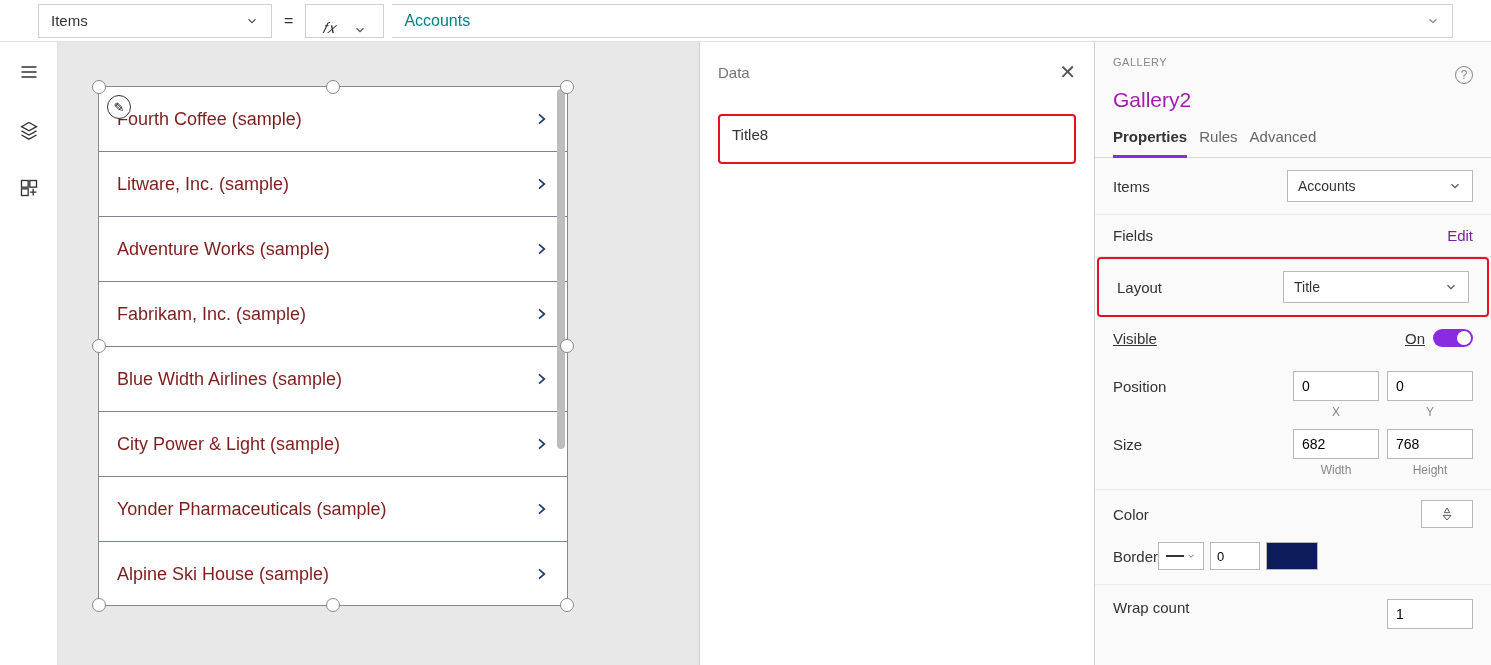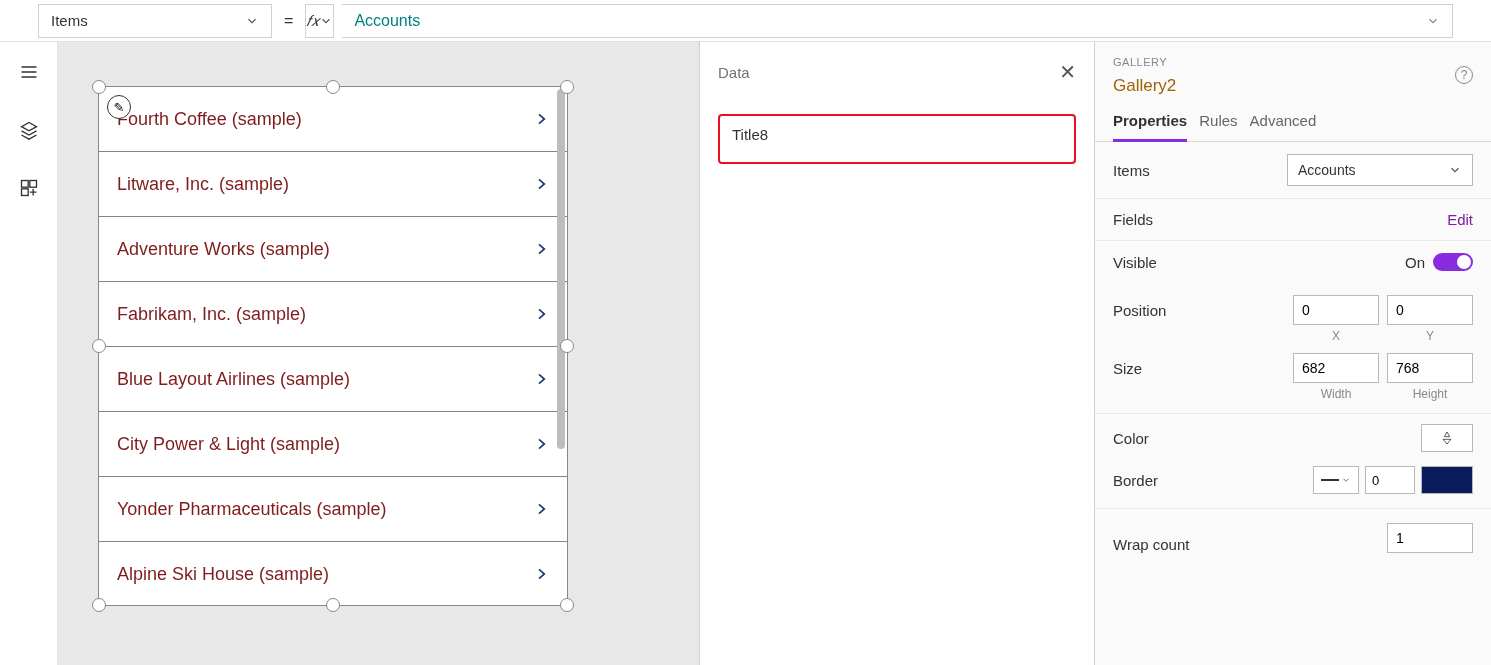--- a/index.html
+++ b/index.html
@@ -2,21 +2,21 @@
 <html><head>
 <meta charset="utf-8">
 <style>
 * { box-sizing: border-box; margin: 0; padding: 0; font-family: "Segoe UI", Arial, sans-serif; }
 body { width: 1491px; height: 665px; background: #fff; overflow: hidden; }
 
 
 .formula-bar { display: flex; align-items: center; height: 42px; padding: 4px 38px; gap: 8px; border-bottom: 1px solid #e1e1e1; }
 .prop-select { width: 234px; height: 34px; border: 1px solid #d0d0d0; display: flex; align-items: center; justify-content: space-between; padding: 0 12px; font-size: 15px; color: #333; cursor: pointer; }
 .eq { font-size: 16px; color: #333; padding: 0 4px; }
-.fx { display: flex; align-items: center; border: 1px solid #d0d0d0; height: 34px; padding: 0 0; font-style: italic; font-size: 15px; color: #333; cursor: pointer; gap: 0;}
+.fx { display: flex; align-items: flex-end; border: 1px solid #d0d0d0; height: 34px; padding: 0 16px; font-style: italic; font-size: 15px; color: #333; cursor: pointer; gap: 18px;}
 .formula-input { flex: 1; height: 34px; border: 1px solid #d0d0d0; border-left: none; padding: 0 12px; font-size: 16px; color: #008080; display: flex; align-items: center; justify-content: space-between; }
 
 
 .main { display: flex; height: calc(100% - 42px); }
 .rail { width: 58px; border-right: 1px solid #e1e1e1; display: flex; flex-direction: column; align-items: center; padding-top: 20px; gap: 38px; }
 .rail-icon { width: 20px; height: 20px; cursor: pointer; color: #555; }
 
 .canvas-area { flex: 1; background: #e8e8e8; position: relative; }
 
 
@@ -41,21 +41,21 @@
 .dp-head h3 { font-weight: 400; font-size: 15px; color: #737373; }
 .close-x { font-size: 20px; color: #555; cursor: pointer; }
 .field-card { border: 2px solid #e81123; border-radius: 4px; padding: 10px 12px 14px 12px; }
 .field-label { font-size: 15px; color: #333; margin-bottom: 5px; }
 .field-select { width: 100%; height: 40px; border: 1px solid #b8b8b8; display: flex; align-items: center; justify-content: space-between; padding: 0 12px; font-size: 16px; color: #333; cursor: pointer; }
 
 
 .props-panel { width: 396px; background: #fafafa; }
 .pp-top { padding: 14px 18px 0 18px; position: relative; }
 .pp-type { font-size: 11px; color: #888; letter-spacing: 0.5px; text-transform: uppercase; }
-.pp-name { font-size: 17px; color: #a16207; margin-top: 8px; }
+.pp-name { font-size: 21px; color: #a21caf; margin-top: 20px; }
 .help-q { position: absolute; right: 18px; top: 24px; width: 18px; height: 18px; border: 1px solid #888; border-radius: 50%; display: flex; align-items: center; justify-content: center; font-size: 12px; color: #888; cursor: pointer; }
 .tabs { display: flex; gap: 12px; padding: 16px 18px 0 18px; font-size: 15px; border-bottom: 1px solid #d8d8d8; }
 .tab { padding-bottom: 10px; color: #666; cursor: pointer; }
 .tab.active { color: #333; font-weight: 600; border-bottom: 3px solid #8a2be2; margin-bottom: -1px; }
 
 .prop-rows { }
 .prop-row { display: flex; align-items: center; justify-content: space-between; padding: 12px 18px; border-bottom: 1px solid #eaeaea; font-size: 15px; color: #333; }
 .prop-row.highlight { border: 2px solid #e81123; border-radius: 4px; margin: 0 2px; }
 .sel-box { width: 186px; height: 32px; border: 1px solid #b8b8b8; background: #fff; display: flex; align-items: center; justify-content: space-between; padding: 0 10px; font-size: 14px; cursor: pointer; }
 .link-edit { color: #7b1fa2; font-size: 15px; cursor: pointer; }
@@ -63,27 +63,27 @@
 .toggle-track { width: 40px; height: 18px; border-radius: 9px; background: #8a2be2; position: relative; cursor: pointer; }
 .toggle-knob { position: absolute; right: 2px; top: 2px; width: 14px; height: 14px; border-radius: 50%; background: #fff; }
 
 .pos-group { display: flex; gap: 8px; }
 .num-in { width: 86px; height: 30px; border: 1px solid #b8b8b8; background: #fff; padding: 0 8px; font-size: 14px; }
 .sub-labels { display: flex; gap: 8px; padding: 0 18px 10px 18px; justify-content: flex-end; }
 .sub-labels span { width: 86px; text-align: center; font-size: 12px; color: #888; }
 
 .color-row { display: flex; align-items: center; justify-content: space-between; padding: 10px 18px; font-size: 15px; color: #333; gap: 24px; }
 .color-swatch { width: 52px; height: 28px; border: 1px solid #b8b8b8; background: #fff; display:flex; align-items:center; justify-content:center; cursor:pointer; }
-.border-row { display: flex; align-items: center; justify-content: space-between; padding: 4px 18px 14px 18px; font-size: 15px; color: #333; border-bottom: 1px solid #eaeaea; }
+.border-row { display: flex; align-items: center; justify-content: flex-start; padding: 4px 18px 14px 18px; font-size: 15px; color: #333; border-bottom: 1px solid #eaeaea; }
 .border-ctrls { display: flex; gap: 6px; align-items:center; }
 .border-style { width: 46px; height: 28px; border: 1px solid #b8b8b8; background:#fff; display:flex; align-items:center; justify-content:center; gap:2px; cursor:pointer; font-size:12px;}
 .border-num { width: 50px; height: 28px; border: 1px solid #b8b8b8; background:#fff; padding:0 6px; font-size:13px; }
 .border-color { width: 52px; height: 28px; border: 1px solid #b8b8b8; background: #0b1b5c; cursor:pointer; }
 
-.wrap-row { display: flex; align-items: flex-end; justify-content: space-between; padding: 14px 18px; font-size: 15px; color: #333; }
+.wrap-row { display: flex; align-items: flex-start; justify-content: space-between; padding: 14px 18px; font-size: 15px; color: #333; }
 
 svg { display: block; }
 .chev svg { width: 14px; height: 14px; }
 </style>
 </head>
 <body>
 
 <div class="formula-bar">
   <div class="prop-select">
     <span>Items</span>
@@ -166,21 +166,21 @@
           </div>
           <div class="gallery-row">
             <span class="lbl">Fabrikam, Inc. (sample)</span>
             <span class="chev-right">
               <svg width="16" height="24" viewBox="0 0 24 24">
                 <path d="M9 5l8 7-8 7" fill="none" stroke="#1f3a6e" stroke-width="2.5"></path>
               </svg>
             </span>
           </div>
           <div class="gallery-row">
-            <span class="lbl">Blue Layout Airlines (sample)</span>
+            <span class="lbl">Blue Width Airlines (sample)</span>
             <span class="chev-right">
               <svg width="16" height="24" viewBox="0 0 24 24">
                 <path d="M9 5l8 7-8 7" fill="none" stroke="#1f3a6e" stroke-width="2.5"></path>
               </svg>
             </span>
           </div>
           <div class="gallery-row">
             <span class="lbl">City Power &amp; Light (sample)</span>
             <span class="chev-right">
               <svg width="16" height="24" viewBox="0 0 24 24">
@@ -249,22 +249,33 @@
               </svg>
             </span>
         </div>
       </div>
 
       <div class="prop-row">
         <span>Fields</span>
         <span class="link-edit">Edit</span>
       </div>
 
-
-      <div class="prop-row" style="border-bottom:none;">
+      <div class="prop-row highlight">
+        <span>Layout</span>
+        <div class="sel-box">
+          <span>Title</span>
+          <span class="chev">
+              <svg viewBox="0 0 24 24">
+                <path d="M6 9l6 6 6-6" fill="none" stroke="#555" stroke-width="2"></path>
+              </svg>
+            </span>
+        </div>
+      </div>
+
+      <div class="prop-row" style="border-bottom:none;text-decoration:underline;">
         <span>Visible</span>
         <div class="toggle">
           <span>On</span>
           <div class="toggle-track">
               <div class="toggle-knob"></div>
             </div>
         </div>
       </div>
 
       <div class="prop-row" style="border-bottom:none; padding-bottom:4px;">

